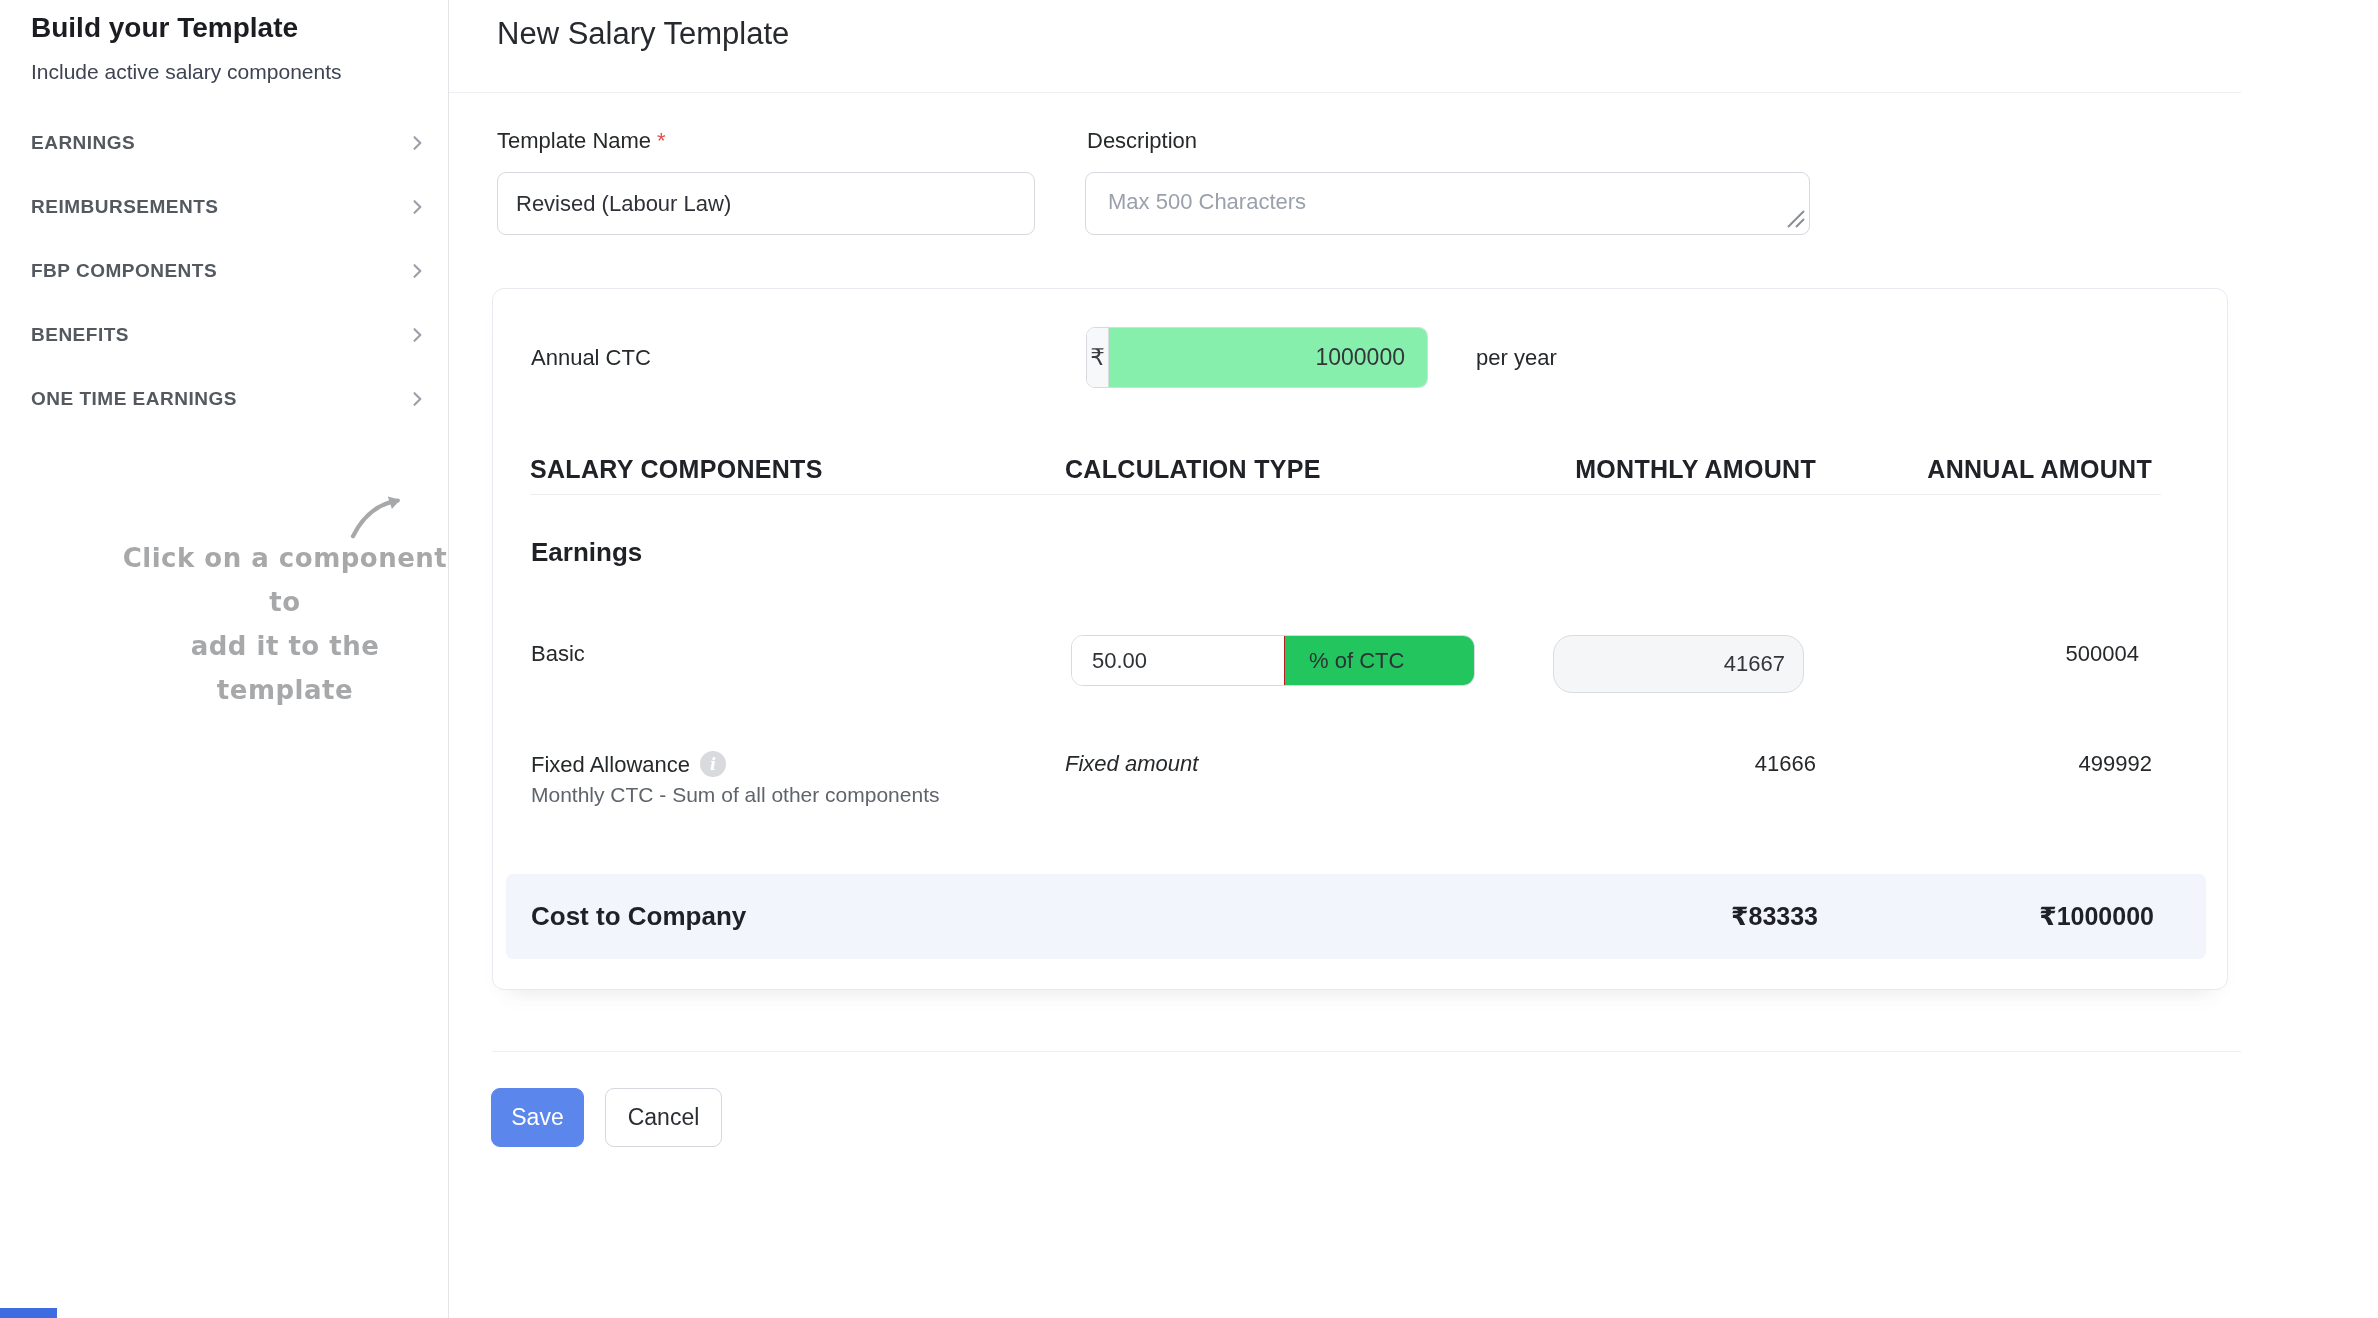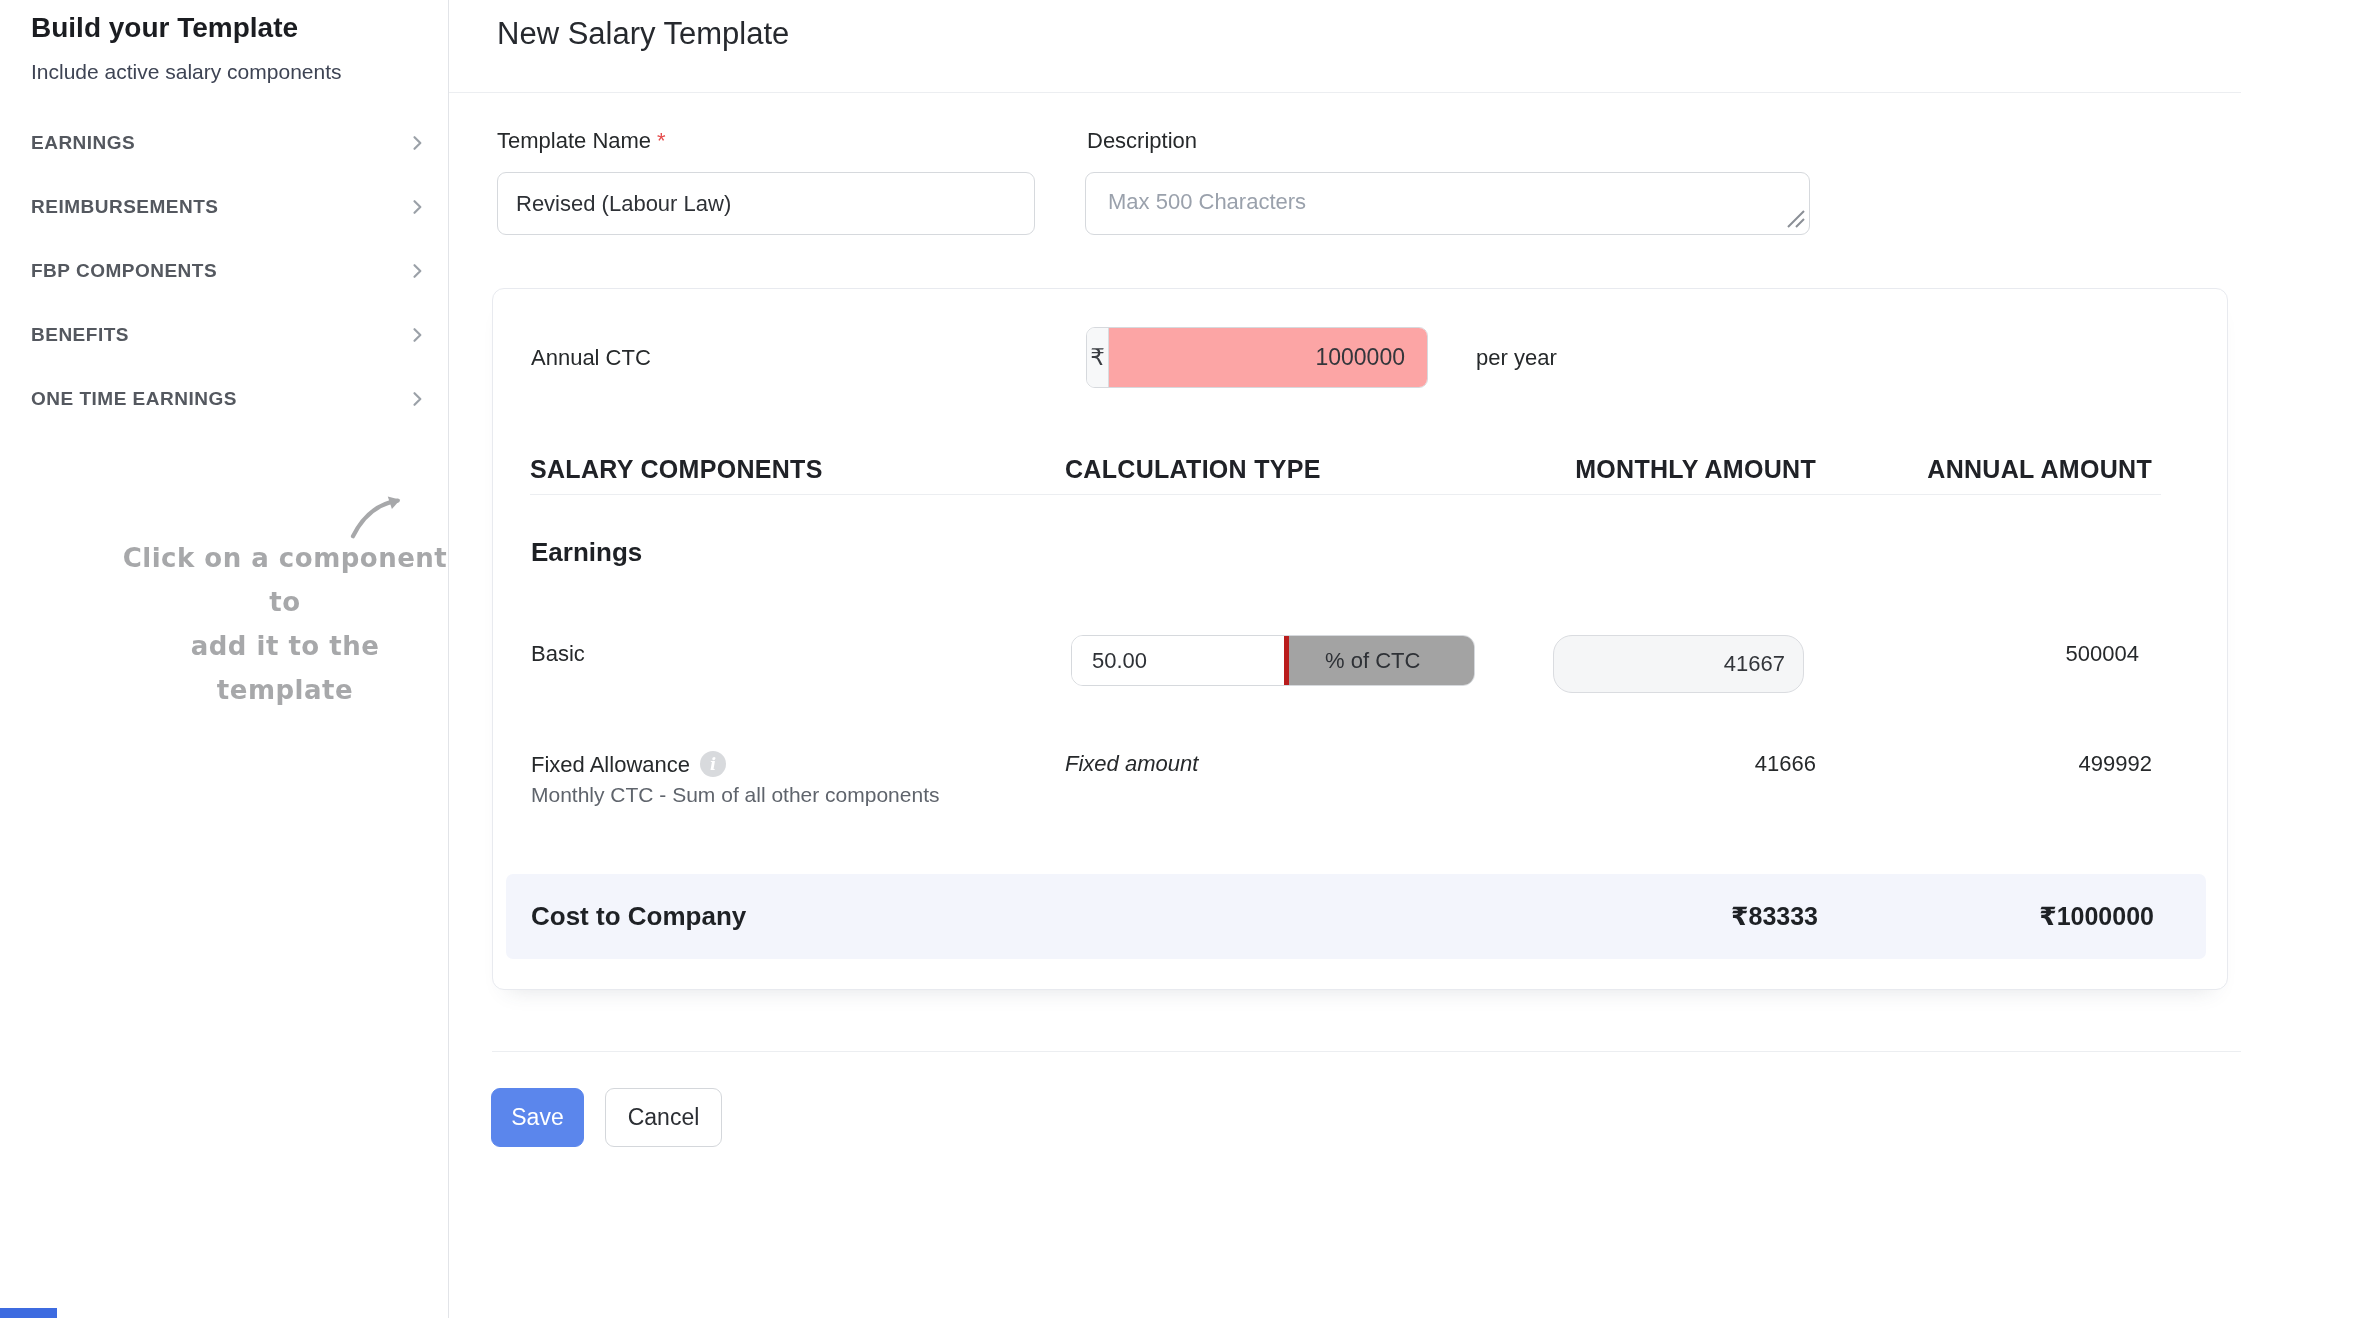--- a/index.html
+++ b/index.html
@@ -41,34 +41,34 @@
   
   .card { position:absolute; left:43px; top:288px; width:1736px; height:702px;
     background:#fff; border:1px solid #e8eaef; border-radius:12px;
     box-shadow:0 14px 22px -16px rgba(60,70,90,.18); }
   .ctc-label { position:absolute; left:38px; top:0; height:137px; line-height:137px; font-size:22px; color:#26292b; }
   .ctc-group { position:absolute; left:593px; top:38px; width:342px; height:61px;
     border:1px solid #d6d9dd; border-radius:9px; display:flex; overflow:hidden; background:#fff; }
   .ctc-prefix { width:62px; background:#f7f8f9; border-right:1px solid #d9dcdf;
     display:flex; align-items:center; justify-content:center; font-size:23px; color:#3a3d42; }
   .ctc-input { flex:1; border:none; outline:none; text-align:right; padding-right:22px;
-    font-size:23px; color:#33363b; font-family:inherit; background:#fca5a5; }
+    font-size:23px; color:#33363b; font-family:inherit; background:#86efac; }
   .per-year { position:absolute; left:963px; top:38px; height:61px; line-height:61px; font-size:22px; color:#26292b;margin-left:20px; }
 
   .th { position:absolute; top:166px; font-size:25px; font-weight:700; letter-spacing:.3px; color:#202227; }
   .th-divider { position:absolute; left:37px; right:66px; top:205px; height:1px; background:#eceef1; }
   .group-heading { position:absolute; left:38px; top:248px; font-size:26px; font-weight:700; color:#1e2125; }
 
   .row-name { position:absolute; font-size:22px; color:#26292b; }
   .calc-group { position:absolute; left:578px; top:346px; width:404px; height:51px;
     border:1px solid #d6d9dd; border-radius:12px; display:flex; overflow:hidden; background:#fff; }
   .calc-input { width:212px; border:none; outline:none; padding:0 20px; font-size:22px;
     color:#2e3136; font-family:inherit; background:#fff; }
-  .calc-unit { flex:1; background:#a3a3a3; border-left:5px solid #b91c1c;
-    display:flex; align-items:center; padding-left:36px; font-size:22px; color:#2e3136; cursor:pointer; }
+  .calc-unit { flex:1; background:#22c55e; border-left:1px solid #b91c1c;
+    display:flex; align-items:center; padding-left:24px; font-size:22px; color:#2e3136; cursor:pointer; }
   .monthly-box { position:absolute; left:1060px; top:346px; width:251px; height:58px;
     background:#f5f6f7; border:1px solid #dadce0; border-radius:19px;
     display:flex; align-items:center; justify-content:flex-end; padding-right:18px;
     font-size:22px; color:#33363b; }
   .cell-right { position:absolute; font-size:22px; color:#26292b; text-align:right; }
 
   .info-icon { display:inline-flex; width:26px; height:26px; border-radius:50%;
     background:#d8dadd; color:#ffffff; align-items:center; justify-content:center;
     font-size:16px; font-style:italic; font-weight:700;
     font-family:"DejaVu Serif",serif; vertical-align:2px; margin-left:10px; cursor:pointer; }

